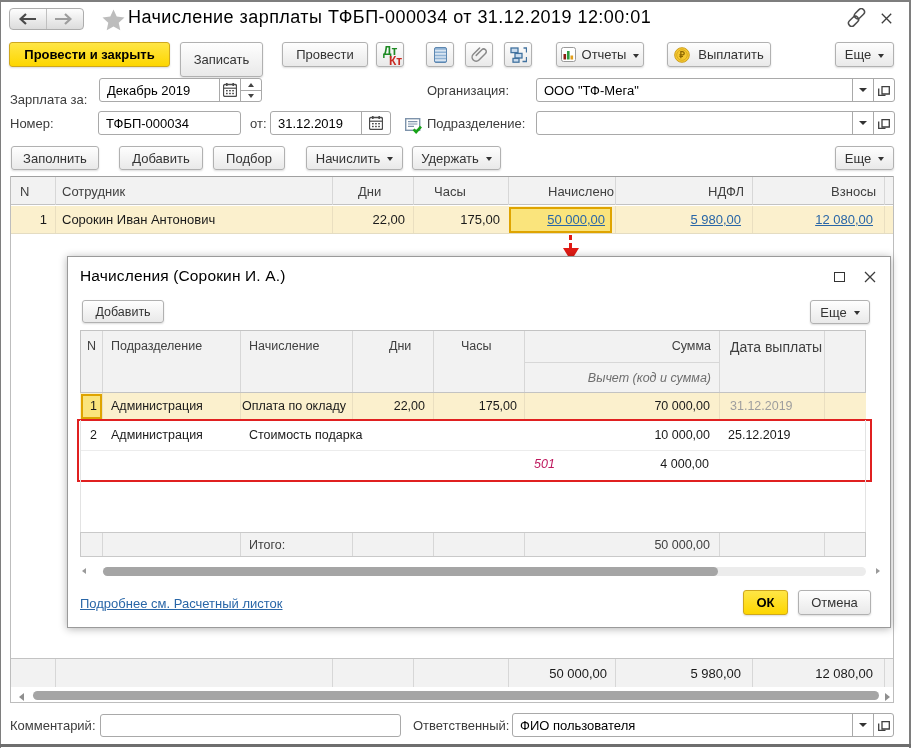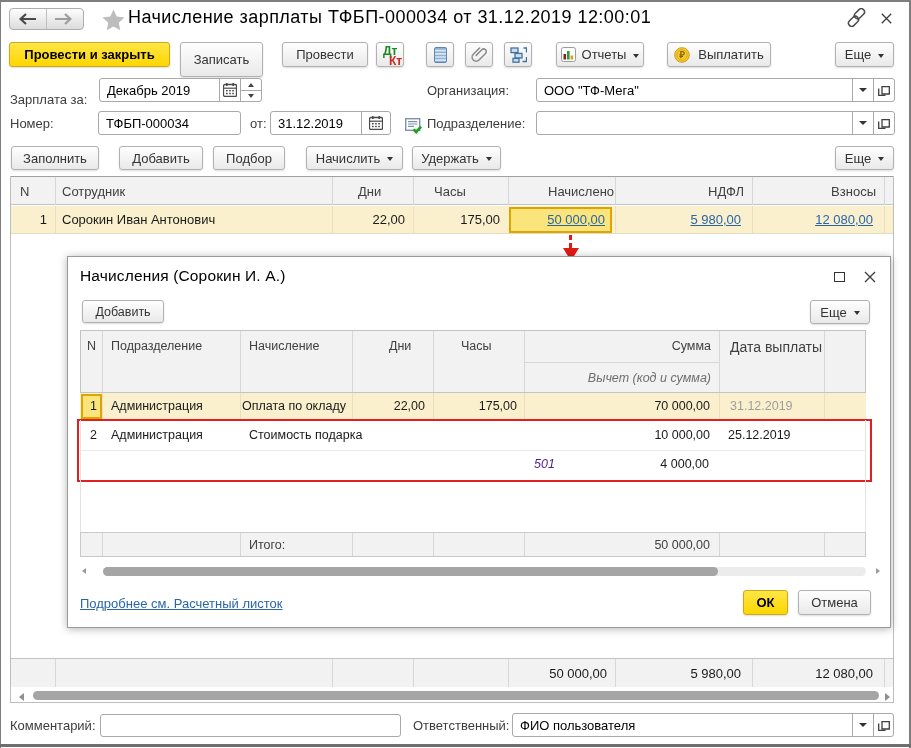--- a/index.html
+++ b/index.html
@@ -281,21 +281,21 @@
 <div class="num" style="left:433px;top:399px;width:84px;font-size:12.5px;color:#1a1a1a;">175,00</div>
 <div class="num" style="left:524px;top:399px;width:186px;font-size:12.5px;color:#1a1a1a;">70 000,00</div>
 <div class="txt" style="left:730px;top:399px;font-size:12.5px;color:#9e9e9e;">31.12.2019</div>
 
 <div class="num" style="left:81px;top:428px;width:16px;font-size:12.5px;color:#1a1a1a;">2</div>
 <div class="txt" style="left:111px;top:428px;font-size:12.5px;color:#1a1a1a;">Администрация</div>
 <div class="txt" style="left:249px;top:428px;font-size:12.5px;color:#1a1a1a;">Стоимость подарка</div>
 <div class="num" style="left:524px;top:428px;width:186px;font-size:12.5px;color:#1a1a1a;">10 000,00</div>
 <div class="txt" style="left:728px;top:428px;font-size:12.5px;color:#1a1a1a;">25.12.2019</div>
 <div class="a" style="left:80px;top:450px;width:786px;height:1px;background:#ececec;"></div>
-<div class="txt" style="left:534px;top:457px;font-size:12.5px;color:#4c1d95;font-style:italic;">501</div>
+<div class="txt" style="left:534px;top:457px;font-size:12.5px;color:#be185d;font-style:italic;">501</div>
 <div class="num" style="left:524px;top:457px;width:185px;font-size:12.5px;color:#1a1a1a;">4 000,00</div>
 
 <div class="a" style="left:77px;top:419px;width:795px;height:63px;border:2px solid #e02020;"></div>
 
 <div class="vline" style="left:80px;top:420px;height:112px;background:#e3e3e3;"></div>
 <div class="vline" style="left:865px;top:420px;height:112px;background:#e3e3e3;"></div>
 
 <div class="a" style="left:80px;top:532px;width:786px;height:25px;background:#f2f2f2;border:1px solid #c9c9c9;"></div>
 <div class="vline" style="left:102px;top:533px;height:23px;"></div>
 <div class="vline" style="left:240px;top:533px;height:23px;"></div>

